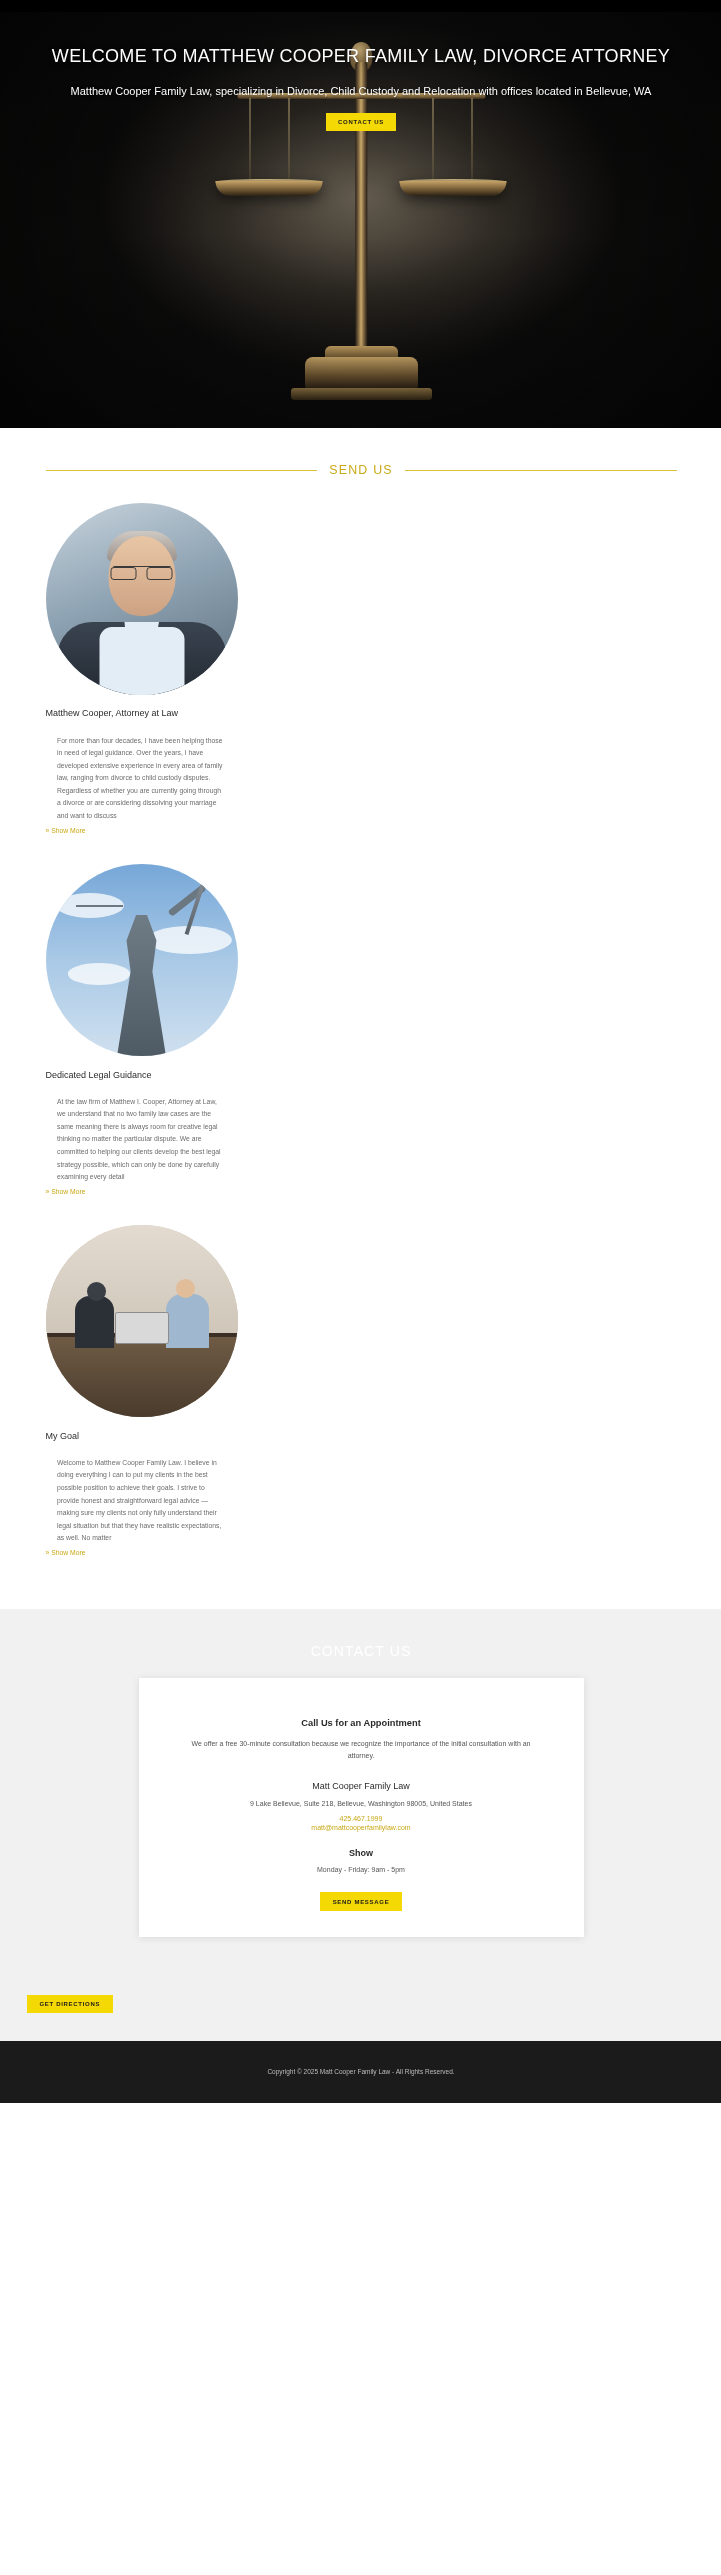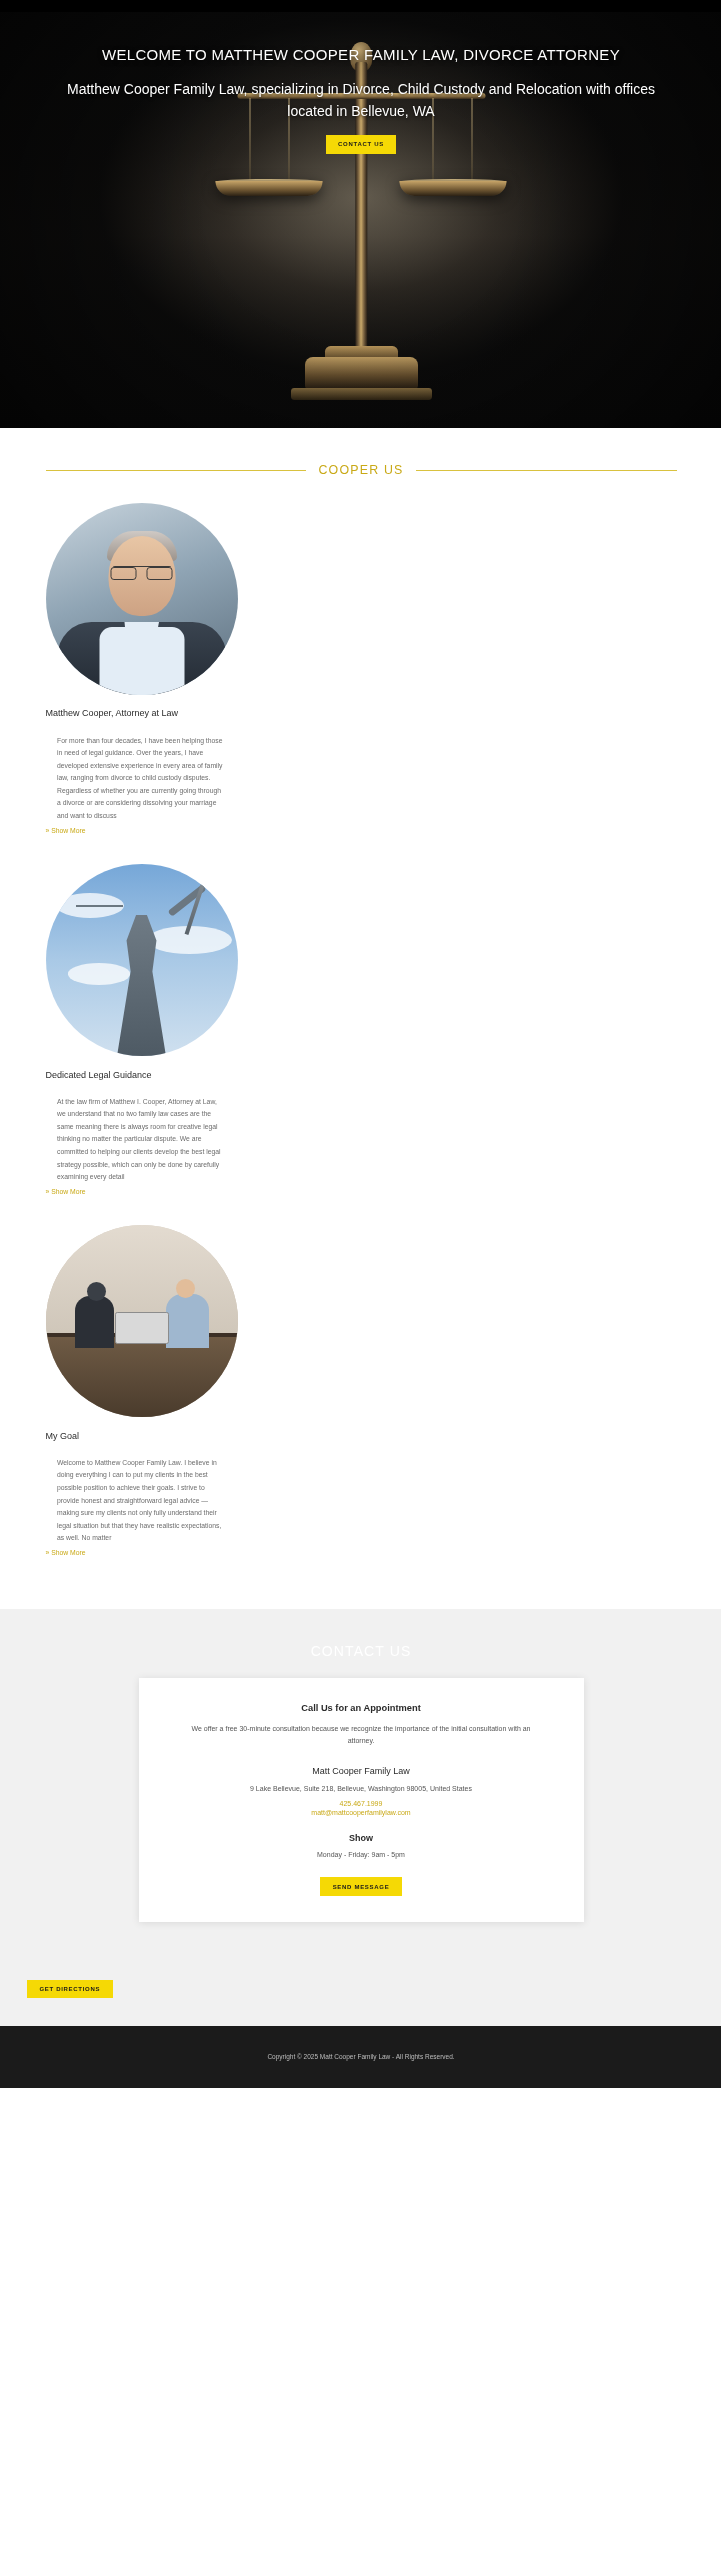--- a/index.html
+++ b/index.html
@@ -77,33 +77,33 @@
     width: 141px; height: 12.4px; border-radius: 3.4px;
     background: linear-gradient(180deg, #8d7344 0%, #332816 100%);
   }
   .hero-top-bar { position: absolute; top: 0; left: 0; width: 722px; height: 12.4px; background: #000; }
   .hero-content {
     position: absolute; top: 45px; left: 0; width: 722px;
     text-align: center; z-index: 5;
   }
   .hero-title {
     color: #ffffff;
-    font-size: 15px;
+    font-size: 18px;
     font-weight: 400;
     letter-spacing: 0.3px;
     line-height: 1.32;
     max-width: 631px;
     margin: 0 auto;
     text-shadow: 0 1.1px 5.6px rgba(0,0,0,0.7);
   }
   .hero-sub {
     margin: 14.7px auto 0;
     max-width: 614px;
     color: #ffffff;
-    font-size: 14px;
+    font-size: 11px;
     line-height: 1.55;
     text-shadow: 0 0.6px 3.4px rgba(0,0,0,0.8);
   }
   .btn-yellow {
     display: inline-block;
     background: #f5d905;
     color: #1a1a1a;
     font-size: 6px;
     font-weight: bold;
     letter-spacing: 0.7px;
@@ -234,21 +234,21 @@
     color: #ffffff;
     font-size: 14px;
     letter-spacing: 1.1px;
     font-weight: 400;
     margin-bottom: 19px;
   }
   .card {
     width: 445px; margin: 8px auto;
     background: #ffffff;
     box-shadow: 0 1.1px 8px rgba(0,0,0,0.10);
-    padding: 25px 34px 26px;
+    padding: 40px 34px 26px;
     text-align: center;
   }
   .card h3 { font-size: 9.3px; font-weight: bold; color: #2b2b2b; margin-bottom: 10px; }
   .card .lead { font-size: 7px; line-height: 1.8; color: #555; max-width: 361px; margin: 0 auto 18px; }
   .card h4 { font-size: 9px; font-weight: normal; color: #2b2b2b; margin-bottom: 9px; }
   .card .addr { font-size: 7px; color: #555; margin-bottom: 8px; }
   .card a.link { display:block; color: #c9a916; font-size: 7px; text-decoration: none; margin-bottom: 2.3px; }
   .card .hours-h { font-size: 9px; font-weight: bold; color: #2b2b2b; margin: 17px 0 8px; }
   .card .hours { font-size: 7px; color: #555; margin-bottom: 19px; }
 
@@ -295,21 +295,21 @@
     <p class="hero-sub">Matthew Cooper Family Law, specializing in Divorce, Child Custody and Relocation with offices located in Bellevue, WA</p>
     <div class="hero-cta">
       <button class="btn-yellow">CONTACT US</button>
     </div>
   </div>
 </section>
 
 <section class="about">
   <div class="section-head">
     <span class="rule"></span>
-    <span class="section-title">COOPER US</span>
+    <span class="section-title">SEND US</span>
     <span class="rule"></span>
   </div>
 
   <div class="about-row">
     <div class="about-col">
       <div class="avatar portrait">
         <div class="suit"></div>
         <div class="shirt"></div>
         <div class="hair"></div>
         <div class="head"></div>

